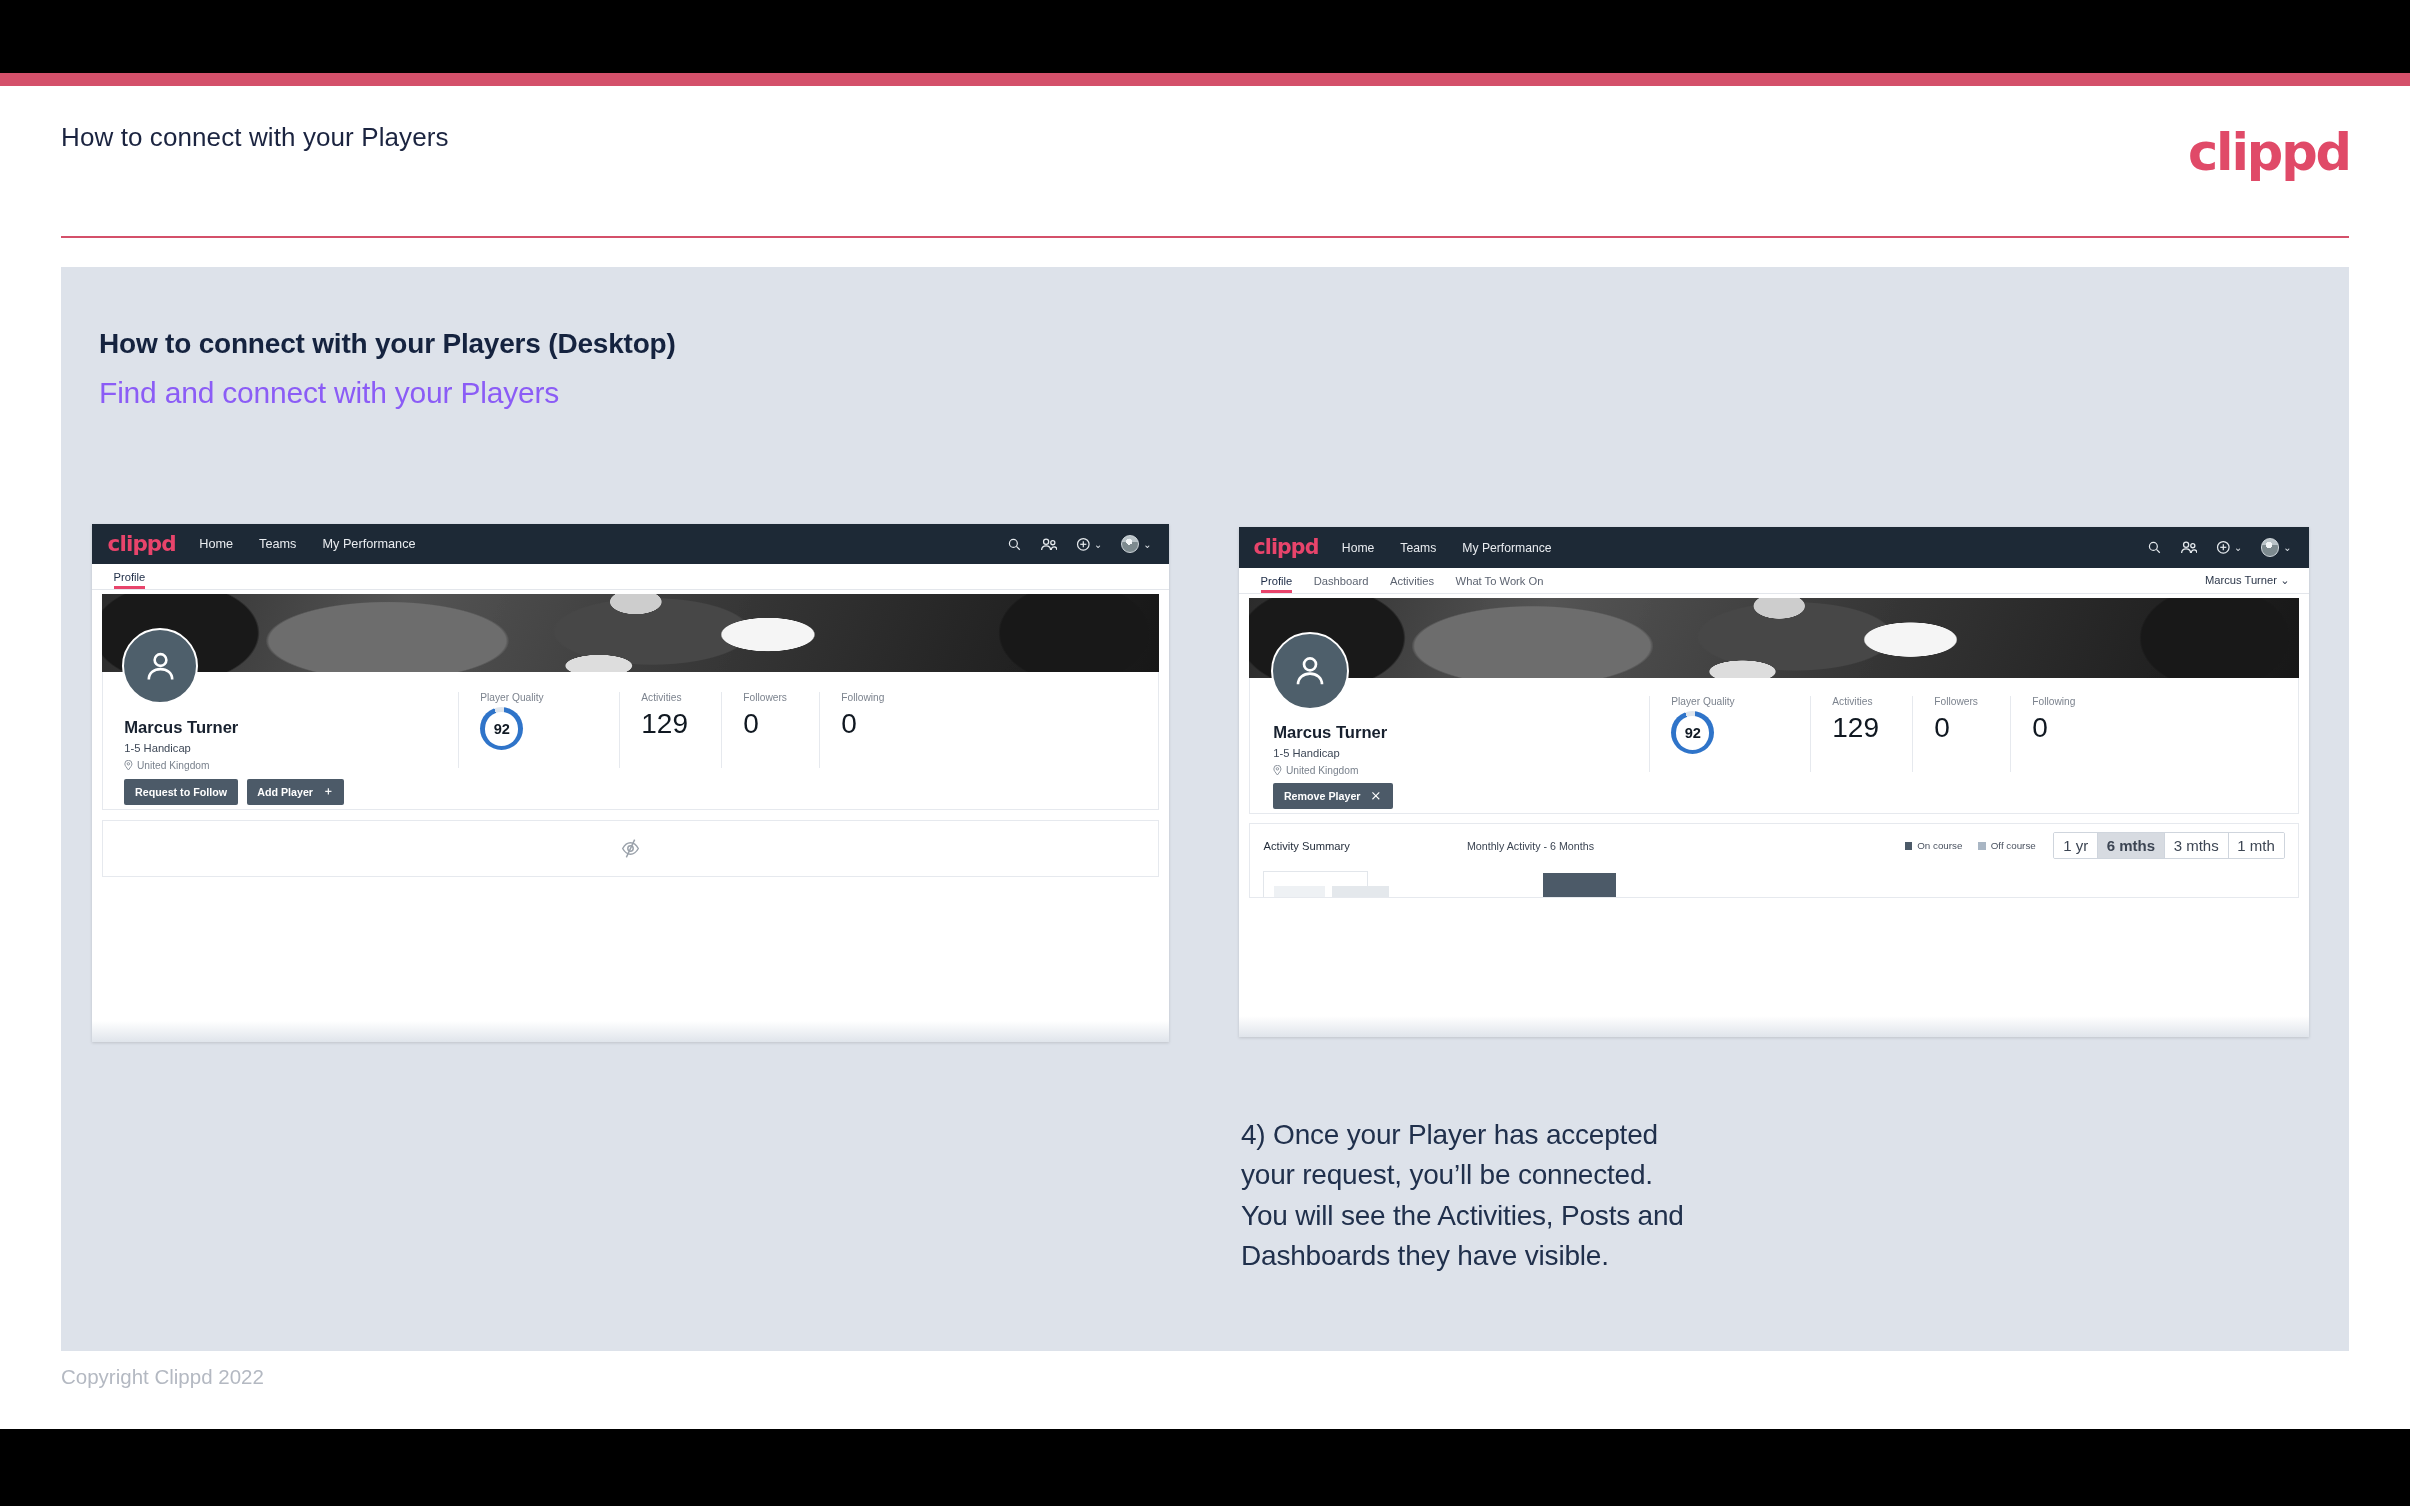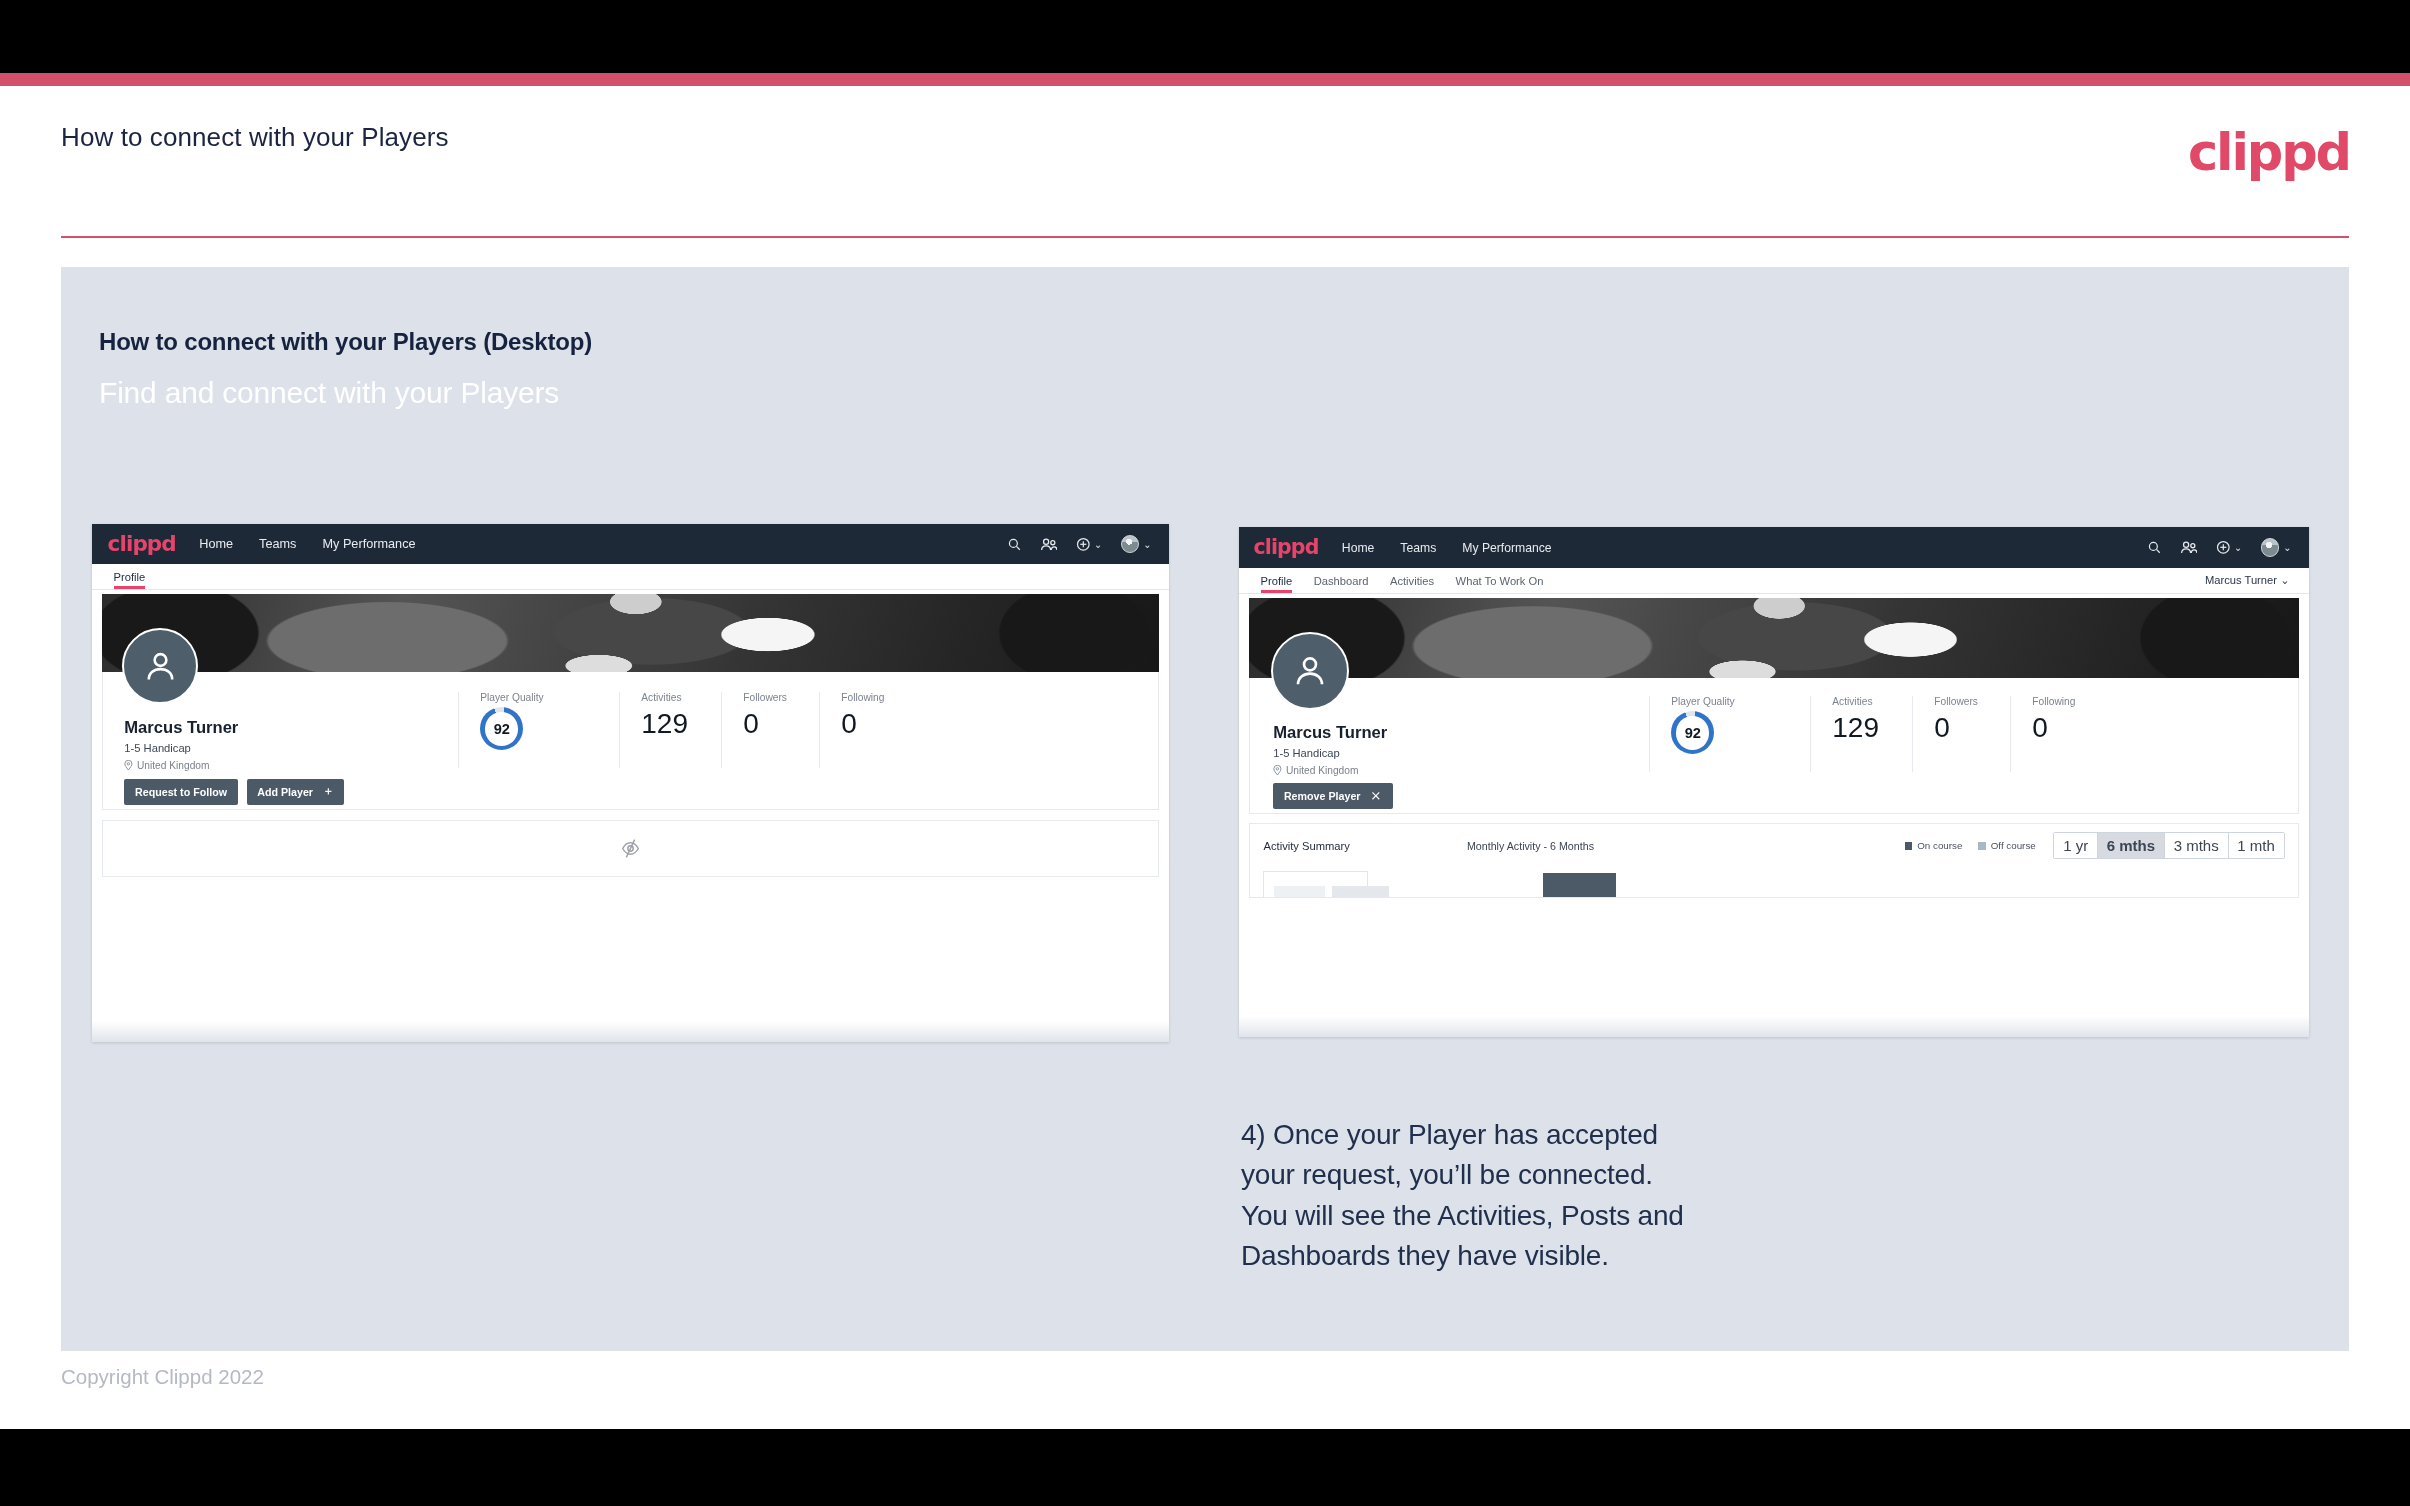--- a/index.html
+++ b/index.html
@@ -35,25 +35,25 @@
   }
 
   
   .panel {
     position:absolute; left:61px; top:267px; width:2288px; height:1084px;
     background:#dde2ea;
   }
 
   .panel-title {
     position:absolute; left:99px; top:328px;
-    font-size:24px; font-weight:700; color:#15233f; letter-spacing:-0.2px;
+    font-size:28px; font-weight:700; color:#15233f; letter-spacing:-0.2px;
   }
   .panel-sub {
     position:absolute; left:99px; top:376px;
-    font-size:30px; font-weight:400; color:#ffffff; letter-spacing:-0.2px;
+    font-size:30px; font-weight:400; color:#8b5cf6; letter-spacing:-0.2px;
   }
 
   
   .shot {
     position:absolute; background:#fff; overflow:hidden;
     box-shadow:0 1px 2.9px rgba(0,0,0,.14);
   }
   .shot-left  { left:92px;  top:524px; width:1077px; height:518px; }
   .shot-right { left:1239px; top:527px; width:1070px; height:510px; }
 

